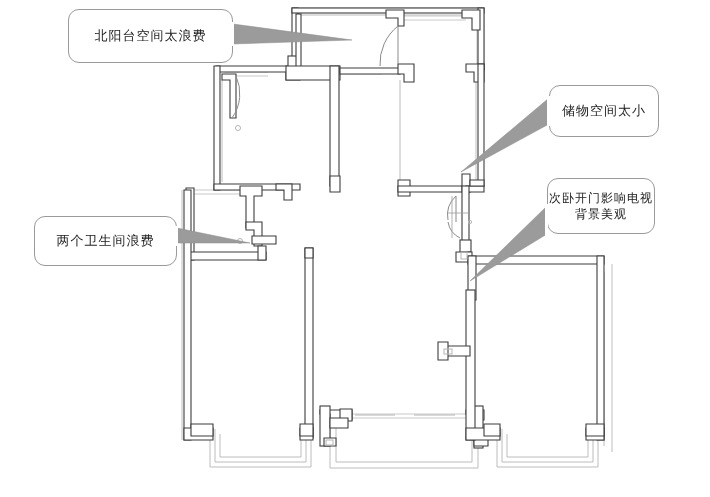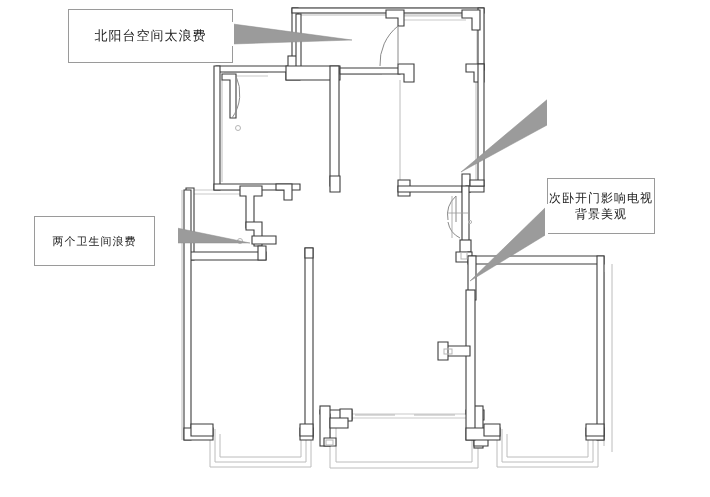--- a/index.html
+++ b/index.html
@@ -1,28 +1,28 @@
 <!DOCTYPE html>
 <html><head>
 <meta charset="utf-8">
 <style>
   html,body{margin:0;padding:0;background:#ffffff;}
   body{width:710px;height:497px;overflow:hidden;
        font-family:"Liberation Serif","DejaVu Serif",serif;}
   #stage{position:relative;width:710px;height:497px;background:#fff;}
   svg#plan{position:absolute;left:0;top:0;width:710px;height:497px;display:block;}
   .callout{position:absolute;box-sizing:border-box;border:1px solid #9a9a9a;
-           border-radius:0;background:#ffffff;color:#1b1b1b;
+           border-radius:11px;background:#ffffff;color:#1b1b1b;
            display:flex;align-items:center;justify-content:center;
            text-align:center;line-height:1.35;letter-spacing:1px;}
   .callout span{display:block;white-space:pre-line;}
   #c1{left:68px;  top:9px;   width:165px; height:54px; font-size:13px;}
   #c2{left:549px; top:85px;  width:110px; height:52px; font-size:13px;}
   #c3{left:547px; top:178px; width:108px; height:56px; font-size:12px;}
-  #c4{left:34px;  top:216px; width:121px; height:50px; font-size:11px;align-items:center;}
+  #c4{left:34px;  top:216px; width:143px; height:50px; font-size:13px;align-items:center;}
   .notch{position:absolute;background:#ffffff;}
   .nr{width:3px;}
 </style>
 </head>
 <body>
 
 <div id="stage">
 
   <svg id="plan" viewBox="0 0 710 497" xmlns="http://www.w3.org/2000/svg">
 
@@ -180,20 +180,23 @@
       <polygon points="549,98 461,172 549,124"></polygon>
       <polygon points="547,206 470,281 547,234"></polygon>
       <polygon points="177,228 250,243 177,243"></polygon>
     </g>
   </svg>
 
   <div id="c1" class="callout">
     <span>北阳台空间太浪费</span>
   </div>
 
+  <div id="c2" class="callout">
+    <span>储物空间太小</span>
+  </div>
 
   <div id="c3" class="callout">
     <span>次卧开门影响电视
 背景美观</span>
   </div>
 
   <div id="c4" class="callout">
     <span>两个卫生间浪费</span>
   </div>
 

